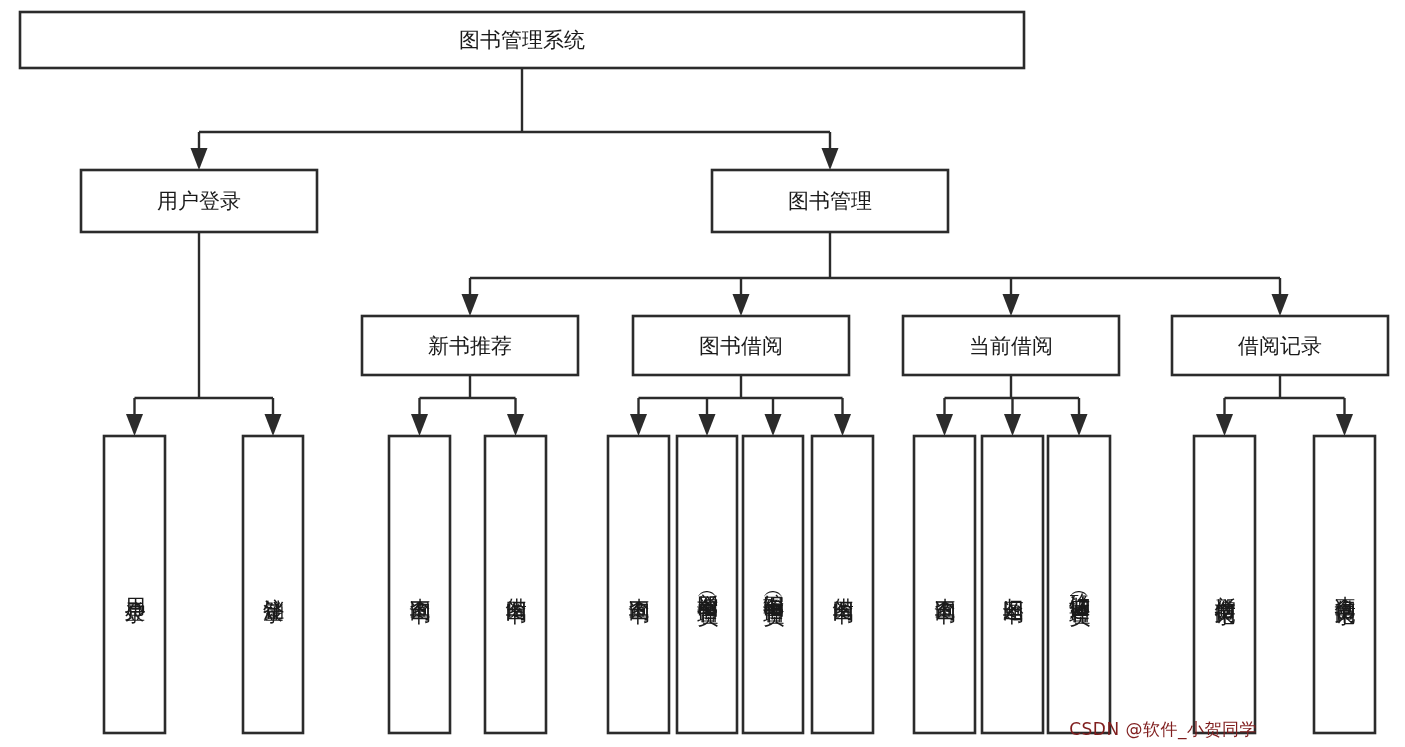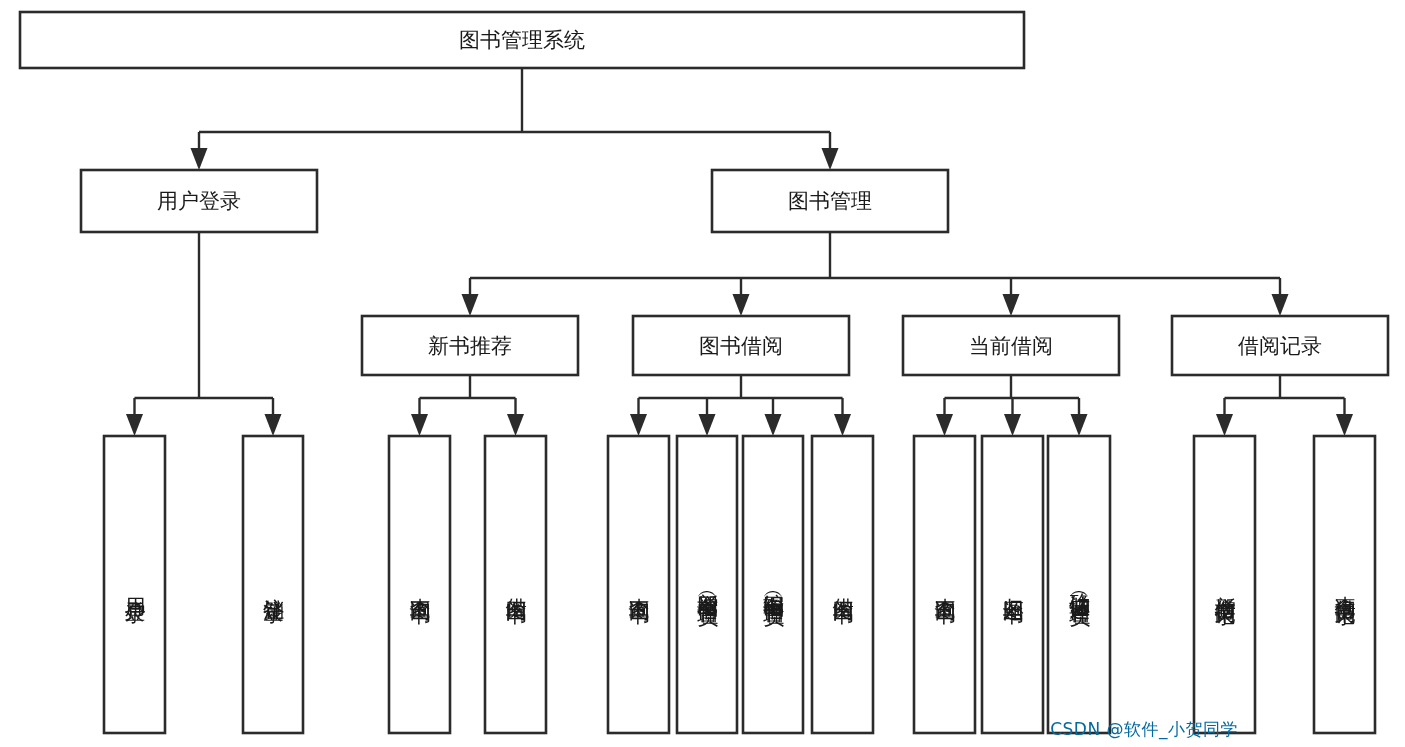--- a/index.html
+++ b/index.html
@@ -11,20 +11,21 @@
     width: 1405px;
     height: 747px;
     font-family: "DejaVu Sans", "Liberation Sans", sans-serif;
     overflow: hidden;
   }
   #diagram-root {
     position: relative;
     width: 1246px;
     height: 747px;
     background: #ffffff;
+    padding-left: 19px;
   }
   svg#tree-svg {
     position: absolute;
     left: 0;
     top: 0;
     width: 1405px;
     height: 747px;
     display: block;
   }
   .node-rect {
@@ -67,21 +68,21 @@
     display: flex;
     align-items: center;
     justify-content: center;
   }
   .watermark {
     position: absolute;
     right: 8px;
     bottom: 6px;
     font-family: "DejaVu Sans", "Liberation Sans", sans-serif;
     font-size: 17px;
-    color: #0369a1;
+    color: #7f1d1d;
     white-space: nowrap;
     letter-spacing: 0.5px;
   }
 </style>
 </head>
 <body>
 
 <div id="diagram-root">
   <svg id="tree-svg" viewBox="0 0 1405 747">
     <g id="edges-layer">

